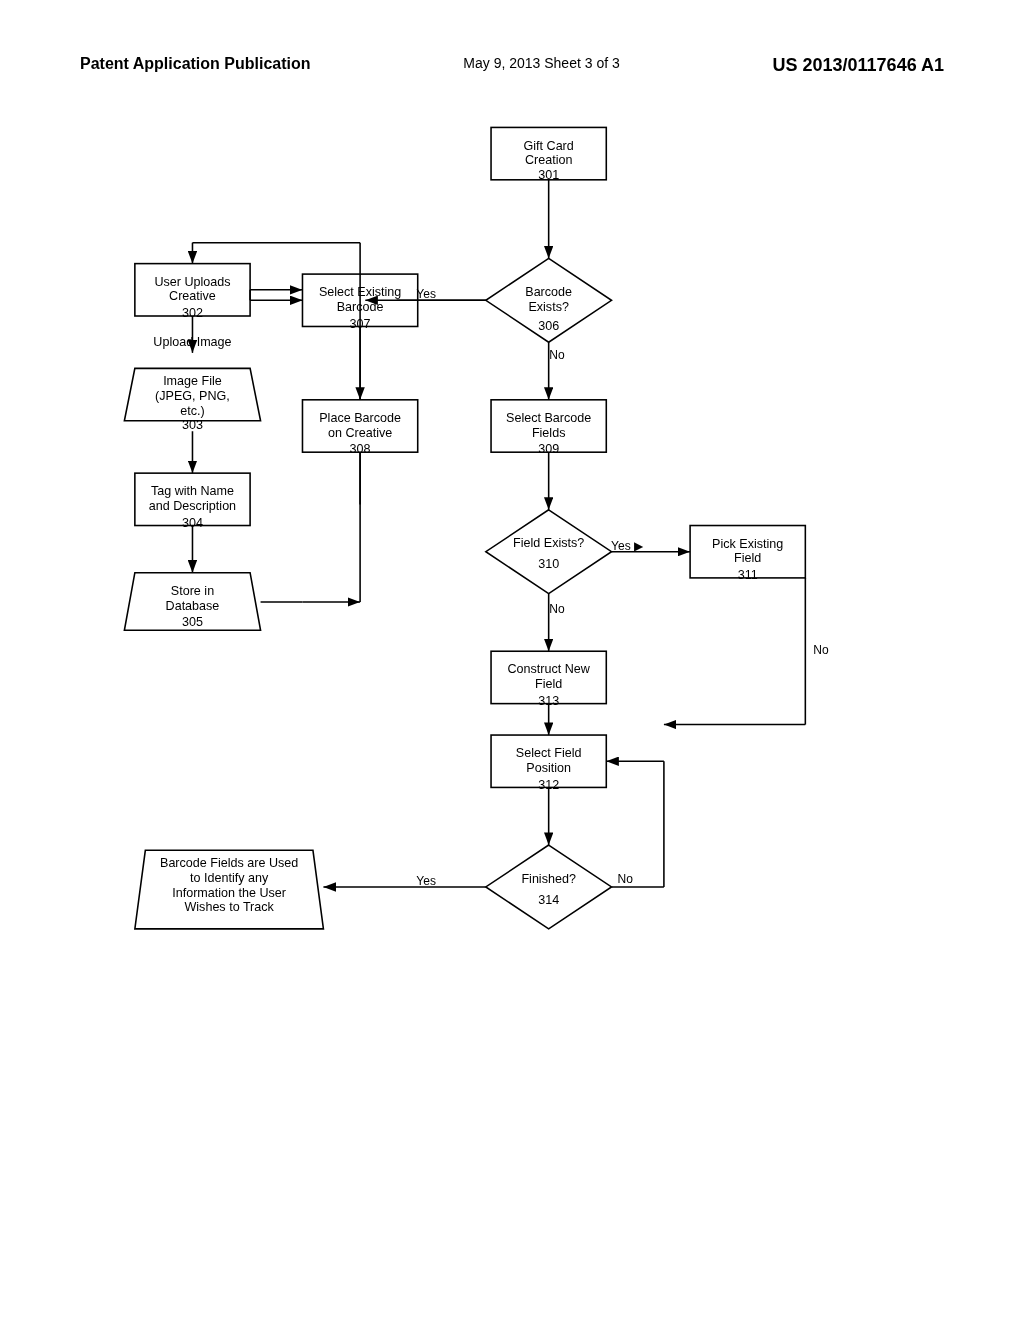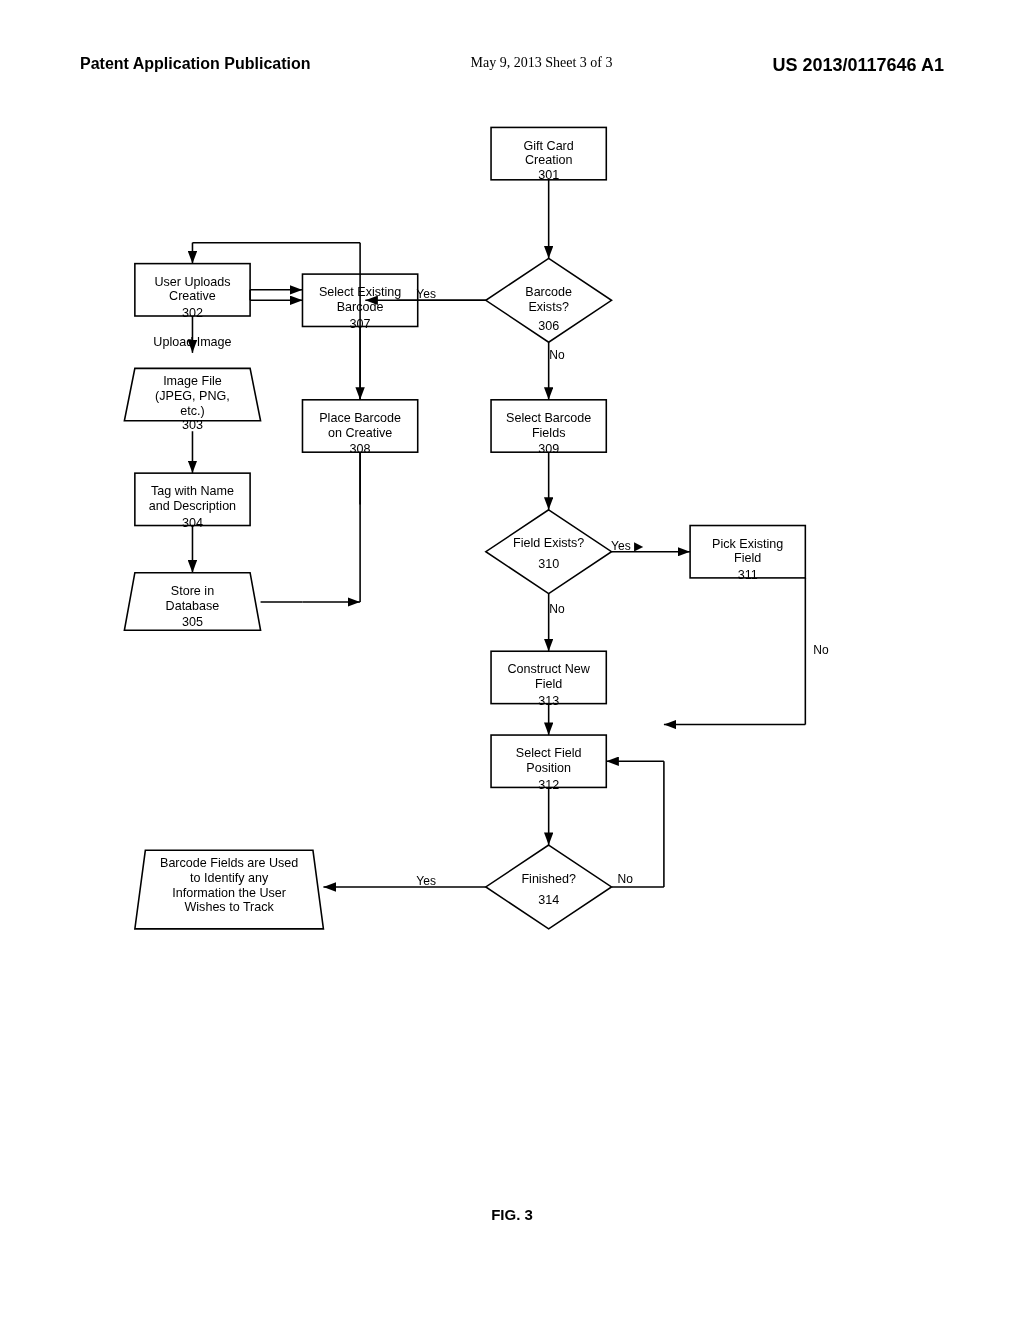--- a/index.html
+++ b/index.html
@@ -25,21 +25,20 @@
       padding: 55px 80px 20px 80px;
       font-size: 15px;
     }
     .header-left {
       font-weight: bold;
       font-size: 16px;
     }
     .header-center {
       font-size: 14px;
       text-align: center;
-      font-family: Liberation Serif, serif;
     }
     .header-right {
       font-size: 18px;
       font-weight: bold;
     }
     .diagram-container {
       position: relative;
       width: 100%;
       height: 1100px;
     }
@@ -235,14 +234,13 @@
       <line x1="595" y1="755" x2="595" y2="635" stroke="#000" stroke-width="1.5"></line>
       <line x1="595" y1="635" x2="540" y2="635" stroke="#000" stroke-width="1.5" marker-end="url(#arrowhead)"></line>
 
       <line x1="305" y1="290" x2="305" y2="140" stroke="#000" stroke-width="1.5"></line>
       <line x1="305" y1="140" x2="145" y2="140" stroke="#000" stroke-width="1.5"></line>
       <line x1="145" y1="140" x2="145" y2="160" stroke="#000" stroke-width="1.5" marker-end="url(#arrowhead)"></line>
 
     </svg>
   </div>
 
-  <div class="fig-label">FIG. 3</div>
 </div>
 
 </body></html>

